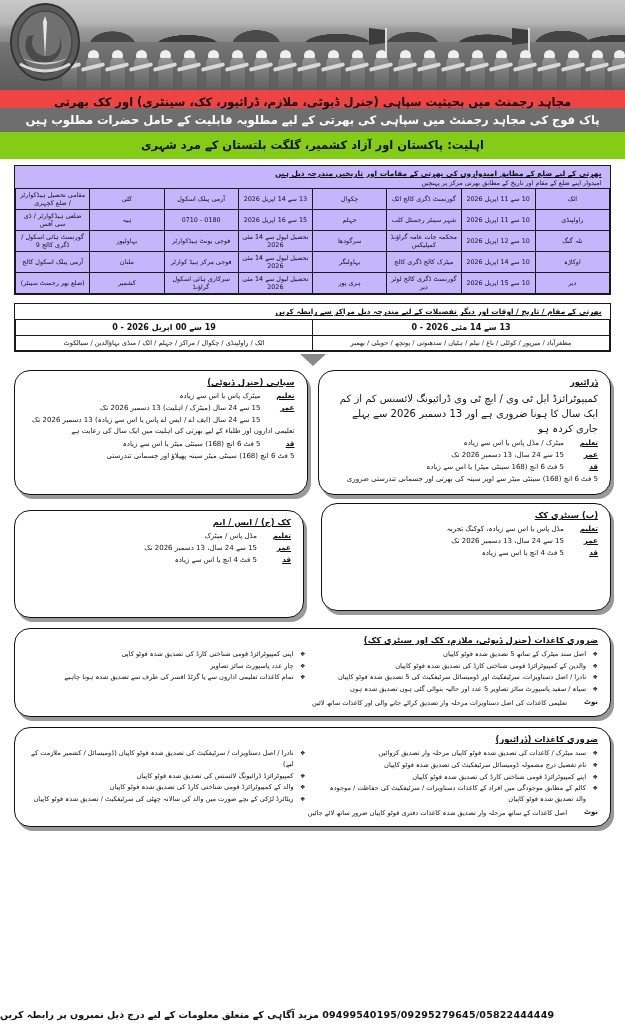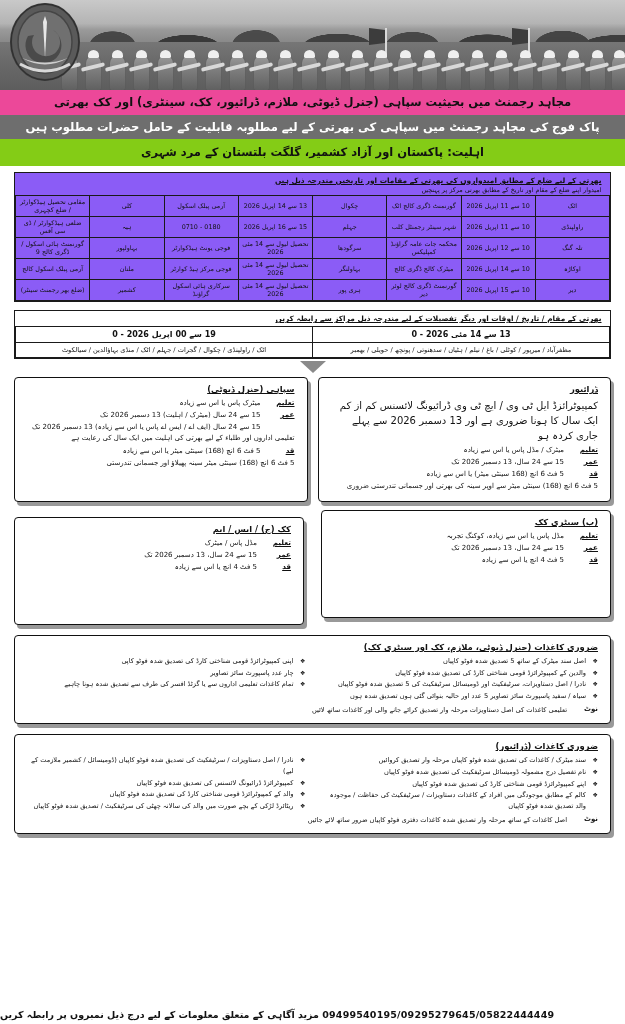--- a/index.html
+++ b/index.html
@@ -41,26 +41,26 @@
   .troops i::after{content:"";position:absolute;left:-5px;top:9px;width:24px;height:4px;
     background:#d8d8d8;transform:rotate(-14deg);border-radius:2px;}
   .flagpole{position:absolute;bottom:18px;width:2px;height:44px;background:#d9d9d9;}
   .flagpole span{position:absolute;top:0;right:2px;width:16px;height:17px;
     background:#3c3c3c;clip-path:polygon(0 0,100% 12%,100% 88%,0 100%);}
   .crest{position:absolute;left:6px;top:2px;width:78px;height:84px;z-index:4;}
 
   
   .hdr{width:625px;box-sizing:border-box;padding:3px 16px;text-align:center;
        font-size:11.5px;font-weight:bold;white-space:nowrap;}
-  .hdr.light{background:#ec4899;color:#111;height:25px;line-height:19px;}
+  .hdr.light{background:#ef4444;color:#111;height:18px;line-height:19px;}
   .hdr.dark{background:#6e6e6e;color:#ffffff;height:24px;line-height:18px;}
   .hdr.light2{background:#84cc16;color:#111;height:27px;line-height:21px;}
 
   
-  .tblwrap{margin:6px 14px 0 14px;border:1.4px solid #1a1a1a;background:#8b5cf6;}
+  .tblwrap{margin:6px 14px 0 14px;border:1.4px solid #1a1a1a;background:#c4b5fd;}
   table.sched{width:100%;border-collapse:collapse;table-layout:fixed;}
   table.sched td{border:1px solid #1a1a1a;font-size:6.4px;line-height:1.25;
     padding:2px 3px;text-align:center;vertical-align:middle;height:13px;color:#111;}
   table.sched td.cap{border:none;text-align:right;padding:3px 8px 1px 8px;}
   .cap-l1{font-size:7.4px;font-weight:bold;text-decoration:underline;display:block;}
   .cap-l2{font-size:6.4px;display:block;margin-top:1px;}
   td.narrow{font-size:6.2px;}
   td.c-unit{width:9%;}
   td.c-date{width:15%;}
   td.c-place{width:20%;}
@@ -75,21 +75,21 @@
     font-size:7.4px;font-weight:bold;text-decoration:underline;}
   table.venue td.vdate{font-size:8px;font-weight:bold;letter-spacing:.2px;}
   table.venue td.vlist{font-size:6.6px;}
 
   .arrow{width:0;height:0;margin:2px auto 0 auto;
     border-left:13px solid transparent;border-right:13px solid transparent;
     border-top:12px solid #8a8a8a;}
 
   
   .grid2{display:flex;gap:10px;margin:4px 14px 0 14px;}
-  .panel{position:relative;border:1.6px solid #111;border-radius:4px;background:#fff;
+  .panel{position:relative;border:1.6px solid #111;border-radius:16px;background:#fff;
     box-shadow:3px 4px 0 rgba(0,0,0,.40);padding:6px 12px 8px 12px;box-sizing:border-box;}
   .panel.half{flex:1 1 0;}
   .panel.full{margin:12px 14px 0 14px;}
   .ptitle{font-size:8.4px;font-weight:bold;text-decoration:underline;text-align:right;
     margin:0 0 4px 0;color:#111;}
   .prow{display:flex;justify-content:flex-start;align-items:flex-start;
     font-size:7px;line-height:1.5;color:#111;margin-bottom:1px;}
   .plab{flex:0 0 34px;text-align:right;font-weight:bold;text-decoration:underline;
     font-size:7.2px;padding-left:6px;box-sizing:border-box;}
   .pval{flex:1 1 auto;text-align:right;font-size:7px;}
@@ -245,21 +245,21 @@
       <tbody>
           <tr>
         <td class="vcap" colspan="2">بھرتی کے مقام / تاریخ / اوقات اور دیگر تفصیلات کے لیے مندرجہ ذیل مراکز سے رابطہ کریں</td>
       </tr>
       <tr>
         <td class="vdate">13 سے 14 مئی 2026 - 0</td>
         <td class="vdate">19 سے 00 اپریل 2026 - 0</td>
       </tr>
       <tr>
         <td class="vlist">مظفرآباد / میرپور / کوٹلی / باغ / نیلم / ہٹیاں / سدھنوتی / پونچھ / حویلی / بھمبر</td>
-        <td class="vlist">اٹک / راولپنڈی / چکوال / گجرات / جہلم / اٹک / منڈی بہاؤالدین / سیالکوٹ</td>
+        <td class="vlist">اٹک / راولپنڈی / چکوال / مراکز / جہلم / اٹک / منڈی بہاؤالدین / سیالکوٹ</td>
       </tr>
     </tbody>
       </table>
   </div>
 
   <div class="arrow"></div>
 
   <div class="grid2">
 
     <div class="panel half">

